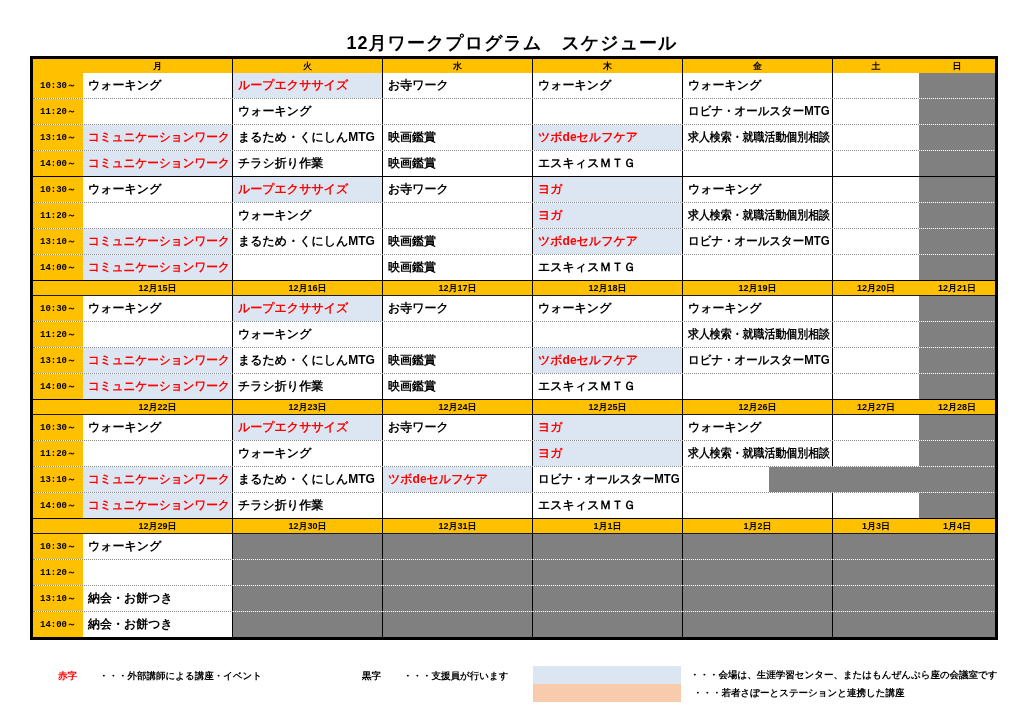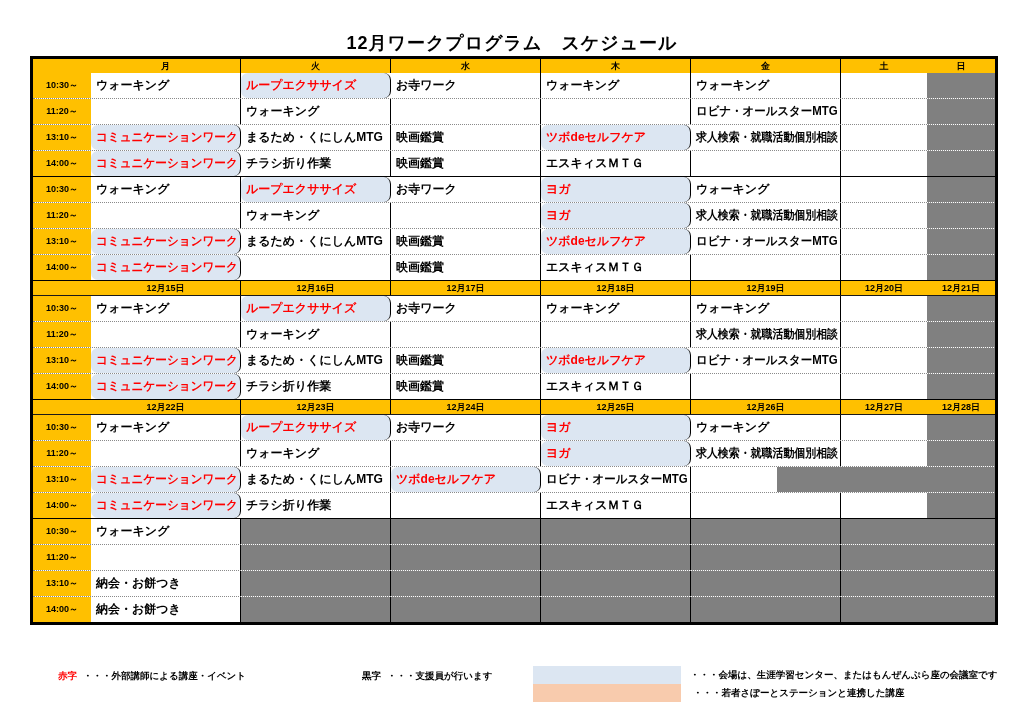--- a/index.html
+++ b/index.html
@@ -17,30 +17,30 @@
   }
   .week + .week{border-top:1.5px solid #000;}
   .row{display:flex;}
   .drow{height:14px;background:var(--gold);}
   .datebar{border-bottom:1px solid #1a1a1a;}
   .trow{height:25px;}
   .trow + .trow{border-top:1px dotted #8a8a8a;}
   .hc{display:flex;align-items:center;justify-content:center;font-size:9px;font-weight:bold;box-sizing:border-box;line-height:1;}
   .tl{background:var(--gold);display:flex;align-items:center;justify-content:center;font-size:9px;font-weight:bold;box-sizing:border-box;}
   .cell{display:flex;align-items:center;padding-left:5px;font-size:12px;font-weight:bold;white-space:nowrap;overflow:hidden;box-sizing:border-box;}
-  .c-time{width:58px;flex:none;}
+  .c-time{width:50px;flex:none;font-family:Liberation Mono, monospace;}
   .c-day{width:150px;flex:none;}
   .c-sat{width:86px;flex:none;}
   .c-sun{flex:1;}
   .vr{border-right:1.5px solid #000;}
-  .bg-blue{background:var(--blue);border-radius:7px;}
+  .bg-blue{background:var(--blue);}
   .bg-grey{background:var(--grey);}
   .red{color:var(--red);}
   .lg{position:absolute;font-size:9.5px;font-weight:bold;white-space:nowrap;}
-  .lg .desc{margin-left:6px;}
+  .lg .desc{margin-left:22px;}
   #lg-red{left:58px;top:670px;}
   #lg-black{left:362px;top:670px;}
   .sw{position:absolute;left:533px;width:148px;height:18px;}
   #sw-blue{top:666px;background:var(--blue);}
   #sw-orange{top:684px;background:var(--salmon);}
   #lg-blue-desc{left:690px;top:669px;}
   #lg-orange-desc{left:693px;top:687px;}
 </style>
 </head>
 <body>
@@ -365,20 +365,30 @@
         <div class="cell c-day vr"></div>
         <div class="cell c-day vr">
           <span>エスキィスＭＴＧ</span>
         </div>
         <div class="cell c-day vr"></div>
         <div class="cell c-sat"></div>
         <div class="cell c-sun bg-grey"></div>
       </div>
     </div>
     <div class="week">
+      <div class="row drow datebar">
+        <div class="hc c-time"></div>
+        <div class="hc c-day vr">12月29日</div>
+        <div class="hc c-day vr">12月30日</div>
+        <div class="hc c-day vr">12月31日</div>
+        <div class="hc c-day vr">1月1日</div>
+        <div class="hc c-day vr">1月2日</div>
+        <div class="hc c-sat">1月3日</div>
+        <div class="hc c-sun">1月4日</div>
+      </div>
       <div class="row trow">
         <div class="tl c-time">10:30～</div>
         <div class="cell c-day vr">
           <span>ウォーキング</span>
         </div>
         <div class="cell c-day vr bg-grey"></div>
         <div class="cell c-day vr bg-grey"></div>
         <div class="cell c-day vr bg-grey"></div>
         <div class="cell c-day vr bg-grey"></div>
         <div class="cell c-sat bg-grey"></div>

